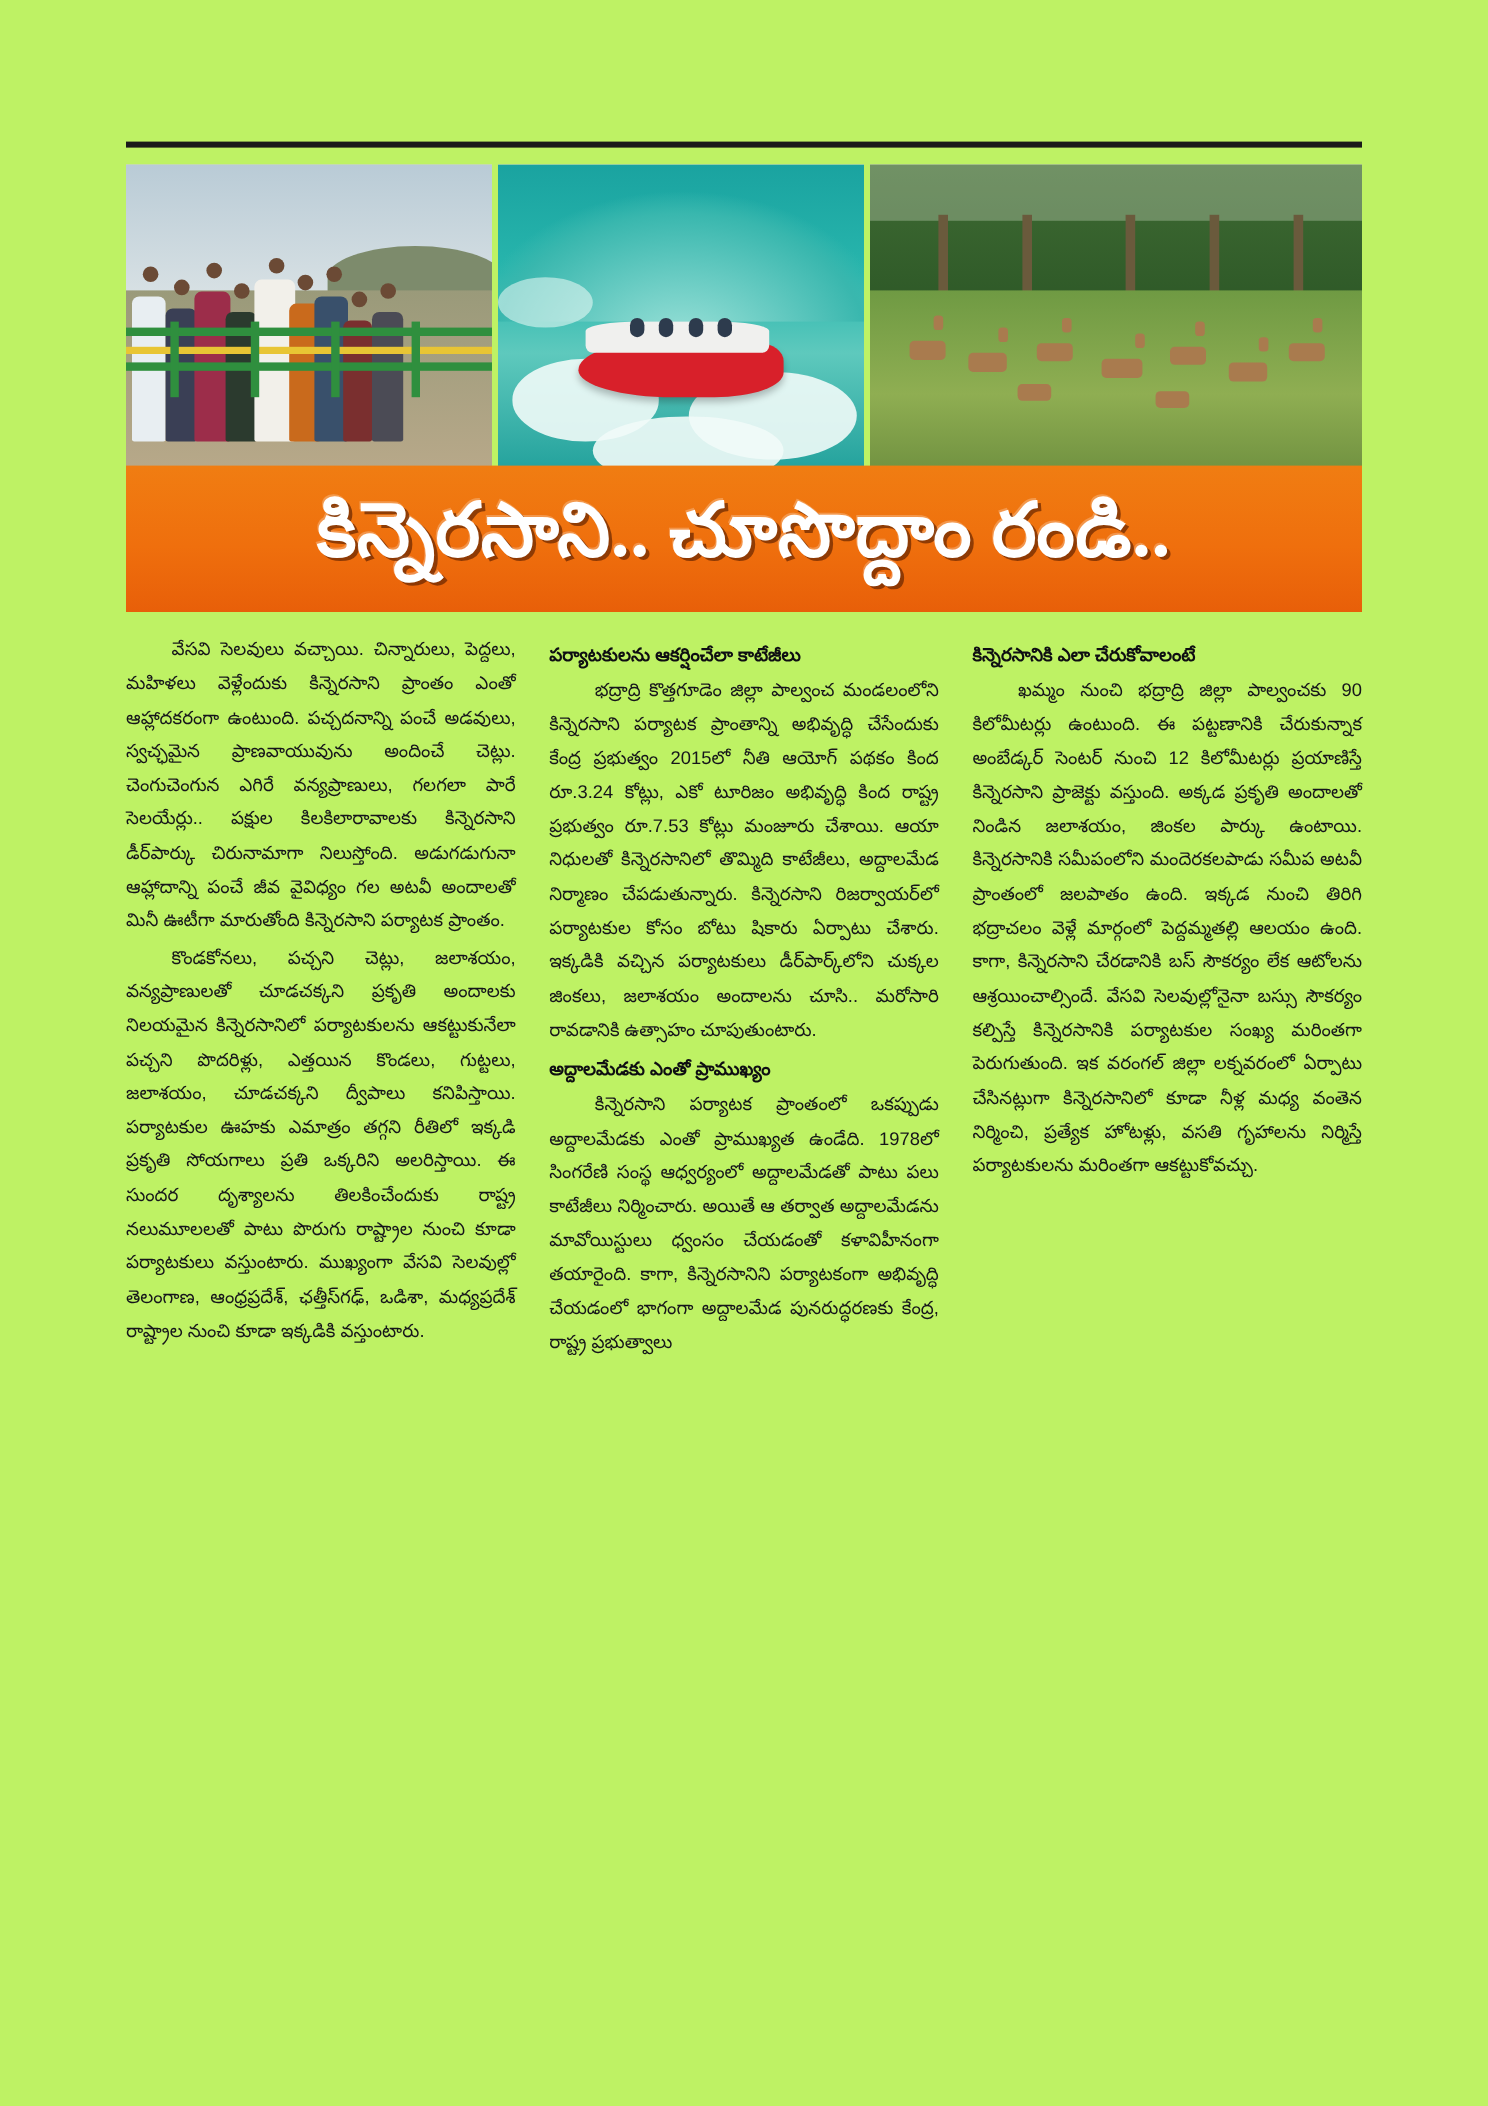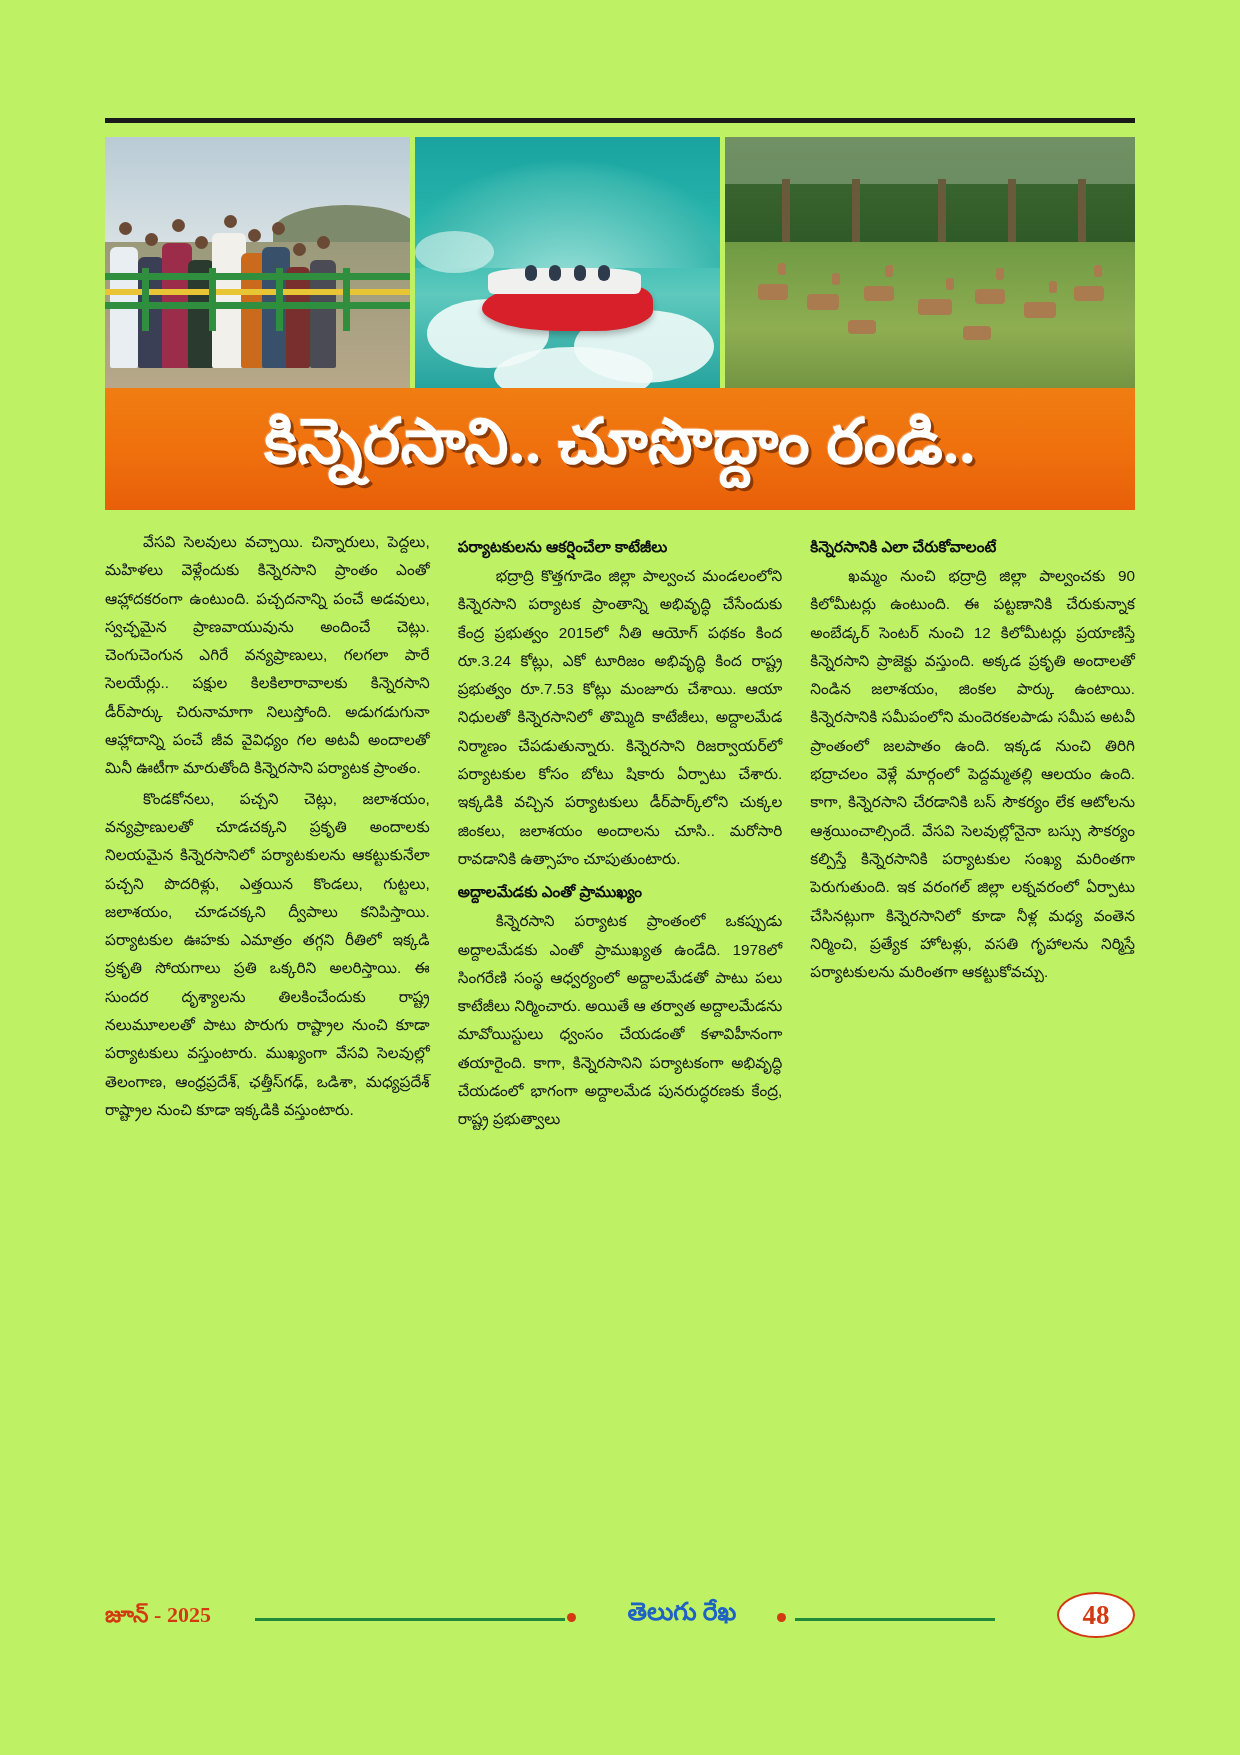--- a/index.html
+++ b/index.html
@@ -243,23 +243,14 @@
       <div class="subhead">అద్దాలమేడకు ఎంతో ప్రాముఖ్యం</div>
       <p class="indent">కిన్నెరసాని పర్యాటక ప్రాంతంలో ఒకప్పుడు అద్దాలమేడకు ఎంతో ప్రాముఖ్యత ఉండేది. 1978లో సింగరేణి సంస్థ ఆధ్వర్యంలో అద్దాలమేడతో పాటు పలు కాటేజీలు నిర్మించారు. అయితే ఆ తర్వాత అద్దాలమేడను మావోయిస్టులు ధ్వంసం చేయడంతో కళావిహీనంగా తయారైంది. కాగా, కిన్నెరసానిని పర్యాటకంగా అభివృద్ధి చేయడంలో భాగంగా అద్దాలమేడ పునరుద్ధరణకు కేంద్ర, రాష్ట్ర ప్రభుత్వాలు</p>
     </div>
 
     <div class="col">
       <div class="subhead">కిన్నెరసానికి ఎలా చేరుకోవాలంటే</div>
       <p class="indent">ఖమ్మం నుంచి భద్రాద్రి జిల్లా పాల్వంచకు 90 కిలోమీటర్లు ఉంటుంది. ఈ పట్టణానికి చేరుకున్నాక అంబేడ్కర్ సెంటర్ నుంచి 12 కిలోమీటర్లు ప్రయాణిస్తే కిన్నెరసాని ప్రాజెక్టు వస్తుంది. అక్కడ ప్రకృతి అందాలతో నిండిన జలాశయం, జింకల పార్కు ఉంటాయి. కిన్నెరసానికి సమీపంలోని మందెరకలపాడు సమీప అటవీ ప్రాంతంలో జలపాతం ఉంది. ఇక్కడ నుంచి తిరిగి భద్రాచలం వెళ్లే మార్గంలో పెద్దమ్మతల్లి ఆలయం ఉంది. కాగా, కిన్నెరసాని చేరడానికి బస్ సౌకర్యం లేక ఆటోలను ఆశ్రయించాల్సిందే. వేసవి సెలవుల్లోనైనా బస్సు సౌకర్యం కల్పిస్తే కిన్నెరసానికి పర్యాటకుల సంఖ్య మరింతగా పెరుగుతుంది. ఇక వరంగల్ జిల్లా లక్నవరంలో ఏర్పాటు చేసినట్లుగా కిన్నెరసానిలో కూడా నీళ్ల మధ్య వంతెన నిర్మించి, ప్రత్యేక హోటళ్లు, వసతి గృహాలను నిర్మిస్తే పర్యాటకులను మరింతగా ఆకట్టుకోవచ్చు.</p>
     </div>
   </div>
 
-  <div class="footer">
-    <div class="issue">జూన్ - 2025</div>
-    <div class="rule-left"></div>
-    <div class="dot" style="left:462px;"></div>
-    <div class="brand">తెలుగు రేఖ</div>
-    <div class="dot" style="left:672px;"></div>
-    <div class="rule-right"></div>
-    <div class="pagebadge">48</div>
-  </div>
 
 </div>
 
 </body></html>

